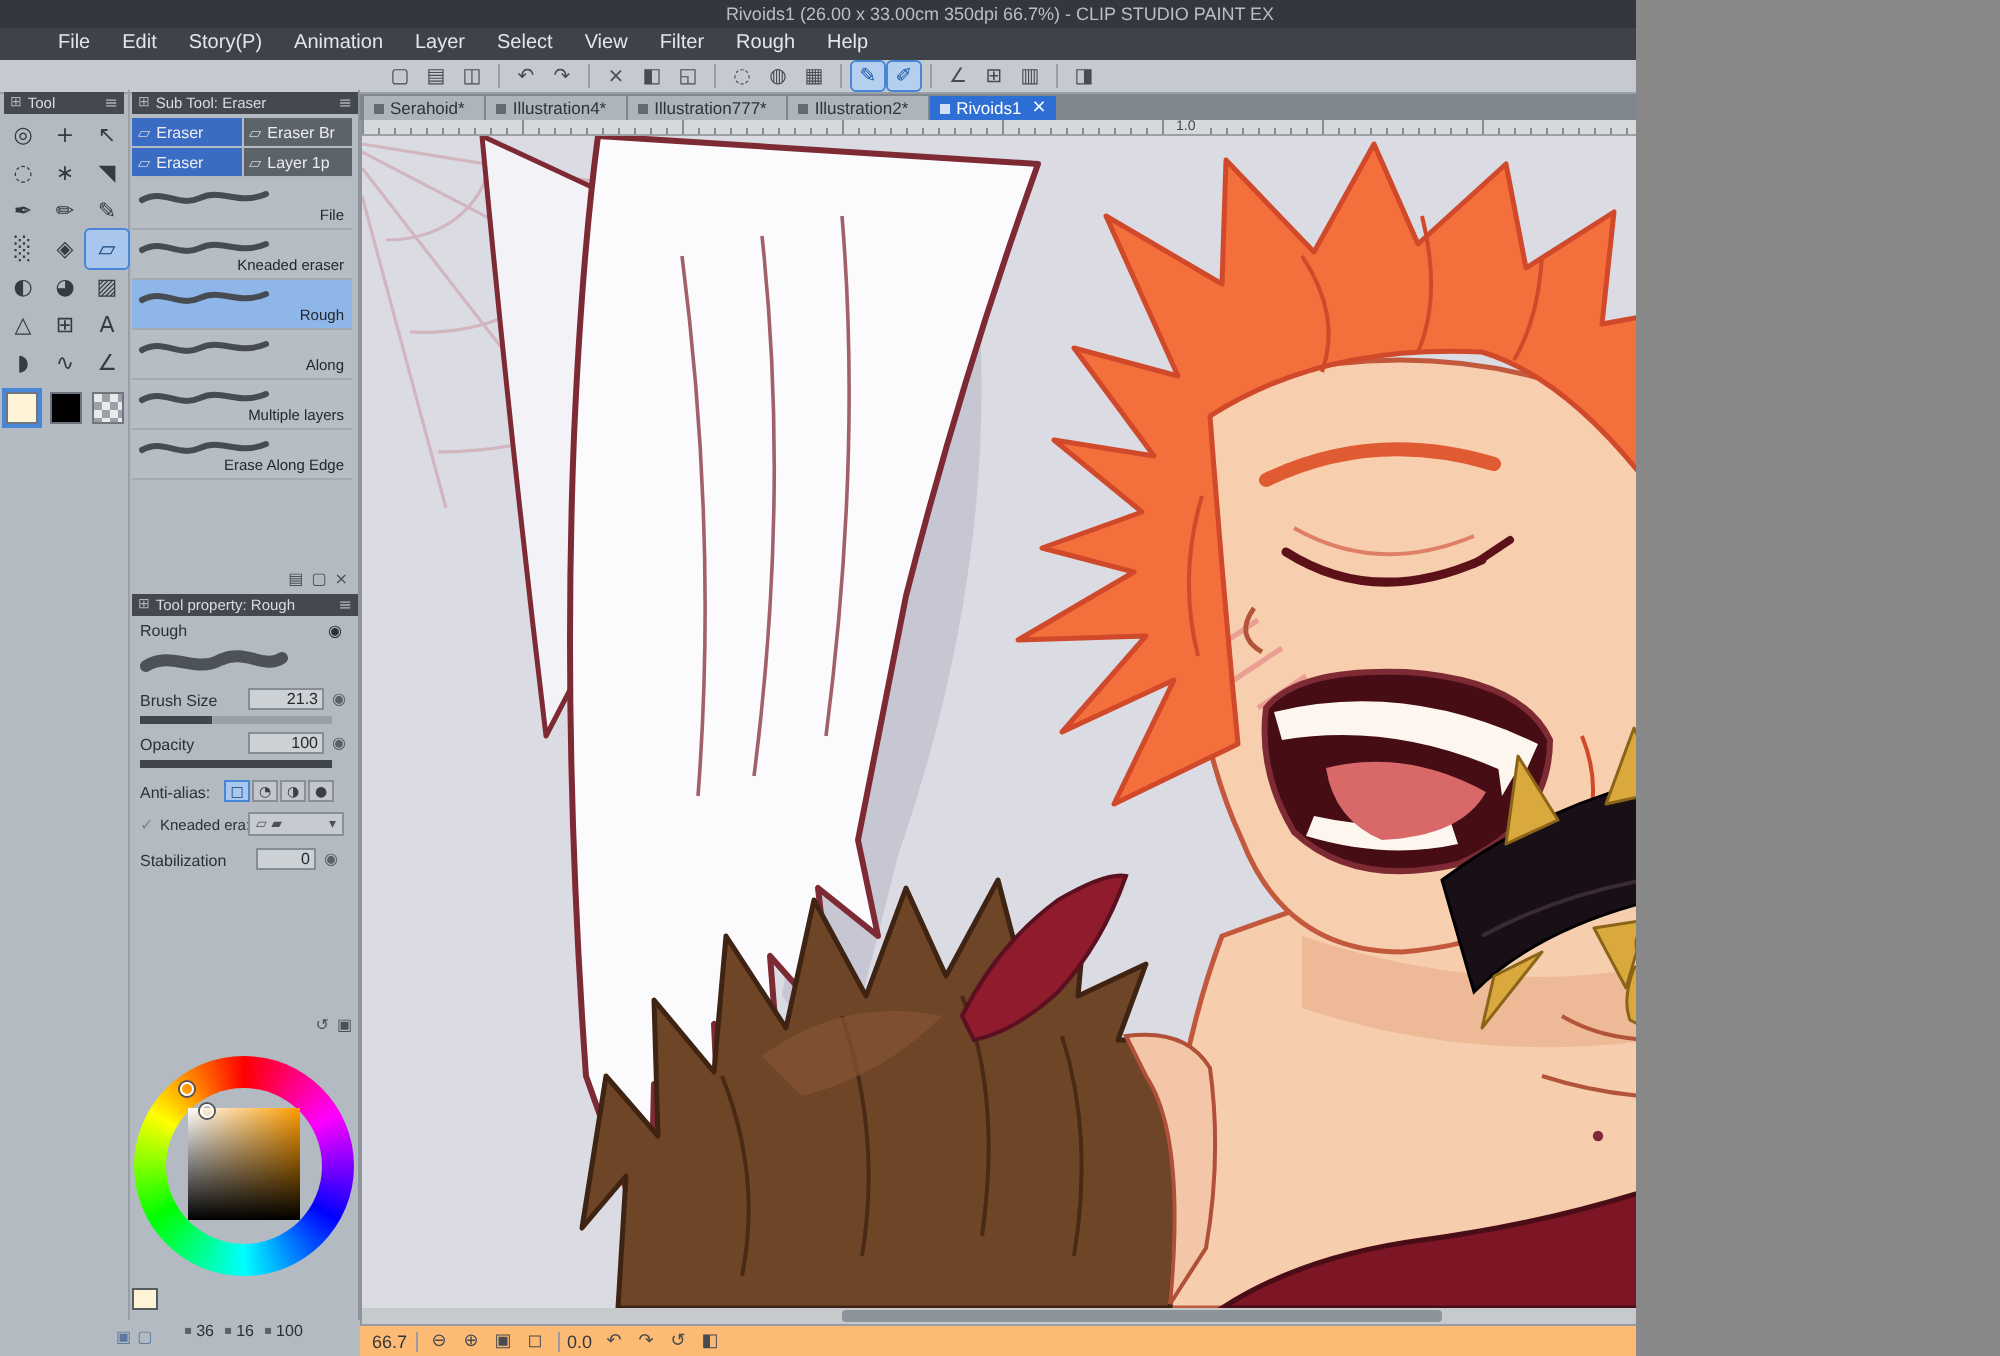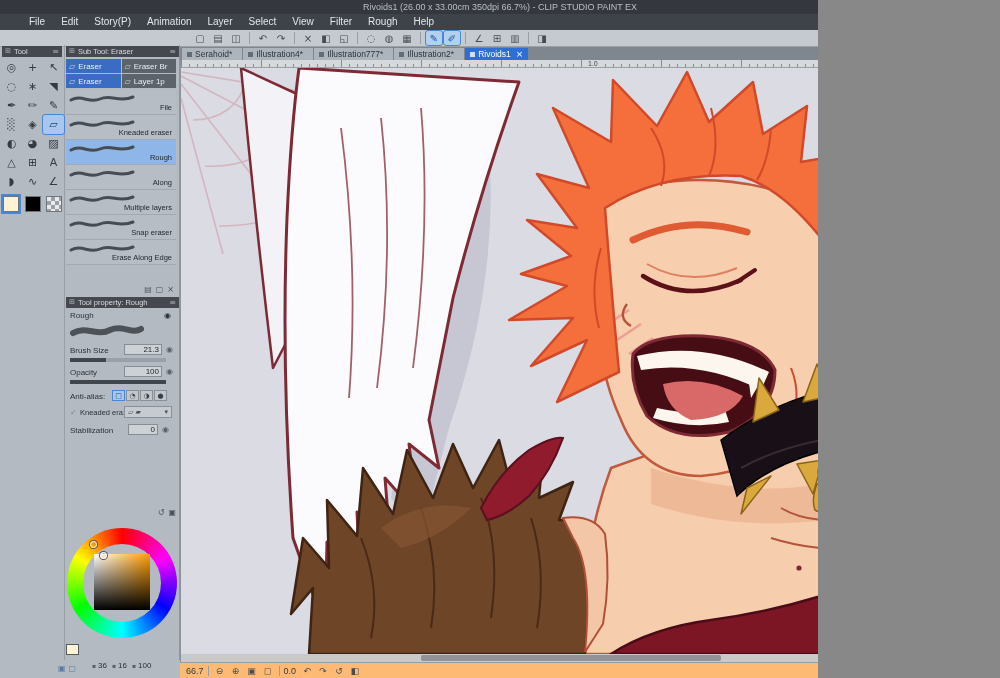--- a/index.html
+++ b/index.html
@@ -300,26 +300,20 @@
         <span class="plabel">Along</span>
       </div>
 
       <div class="preset">
         <svg viewBox="0 0 66 13">
           <path d="M2,8 C13,2 20,12 31,7 C42,2 50,11 64,5" fill="none" stroke="#474c52" stroke-width="3" stroke-linecap="round"></path>
         </svg>
         <span class="plabel">Multiple layers</span>
       </div>
 
-      <div class="preset">
-        <svg viewBox="0 0 66 13">
-          <path d="M2,8 C13,2 20,12 31,7 C42,2 50,11 64,5" fill="none" stroke="#474c52" stroke-width="3" stroke-linecap="round"></path>
-        </svg>
-        <span class="plabel">Snap eraser</span>
-      </div>
 
       <div class="preset">
         <svg viewBox="0 0 66 13">
           <path d="M2,8 C13,2 20,12 31,7 C42,2 50,11 64,5" fill="none" stroke="#474c52" stroke-width="3" stroke-linecap="round"></path>
         </svg>
         <span class="plabel">Erase Along Edge</span>
       </div>
     </div>
   <div class="panel-iconrow" id="subtool-footer">
 

